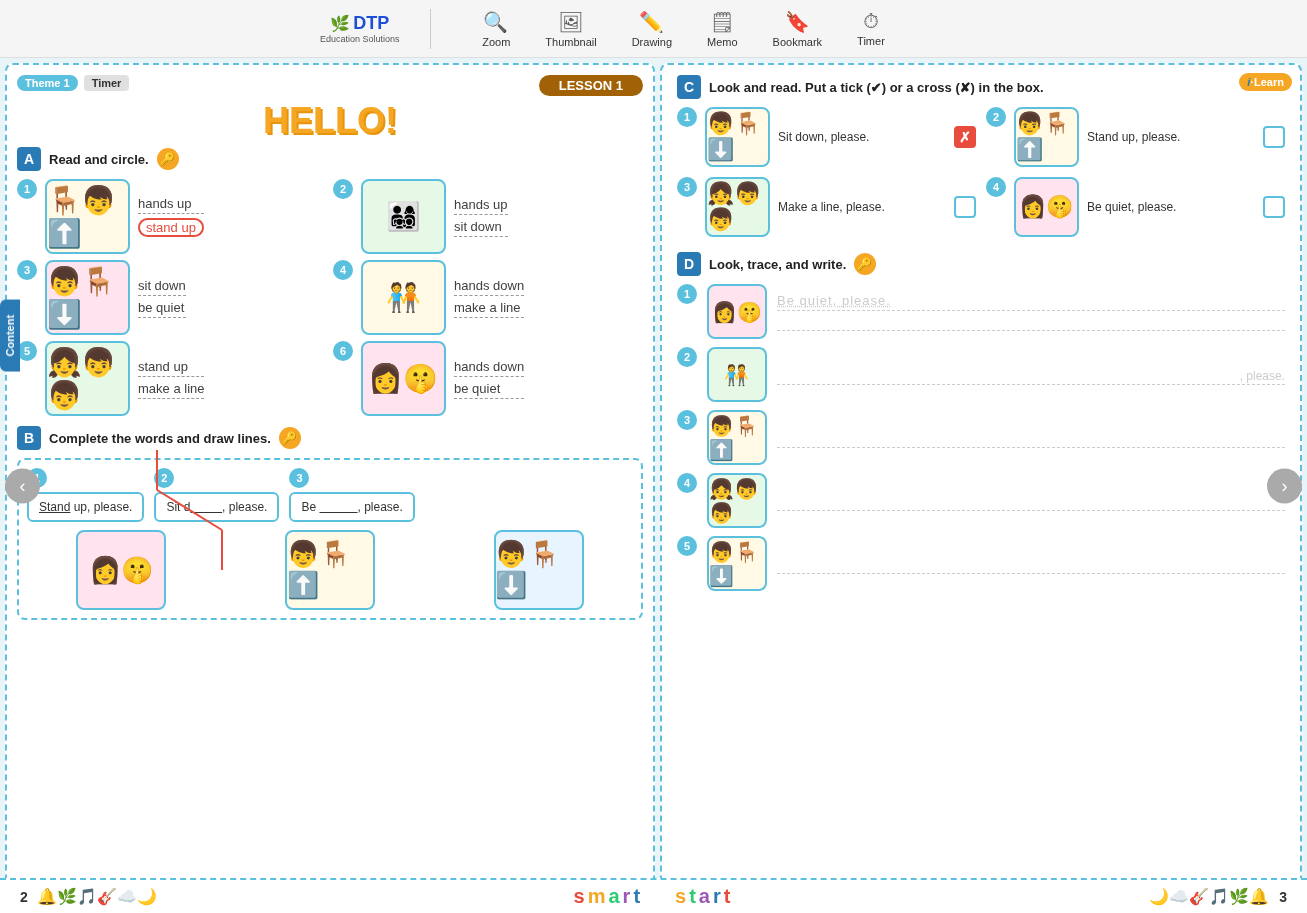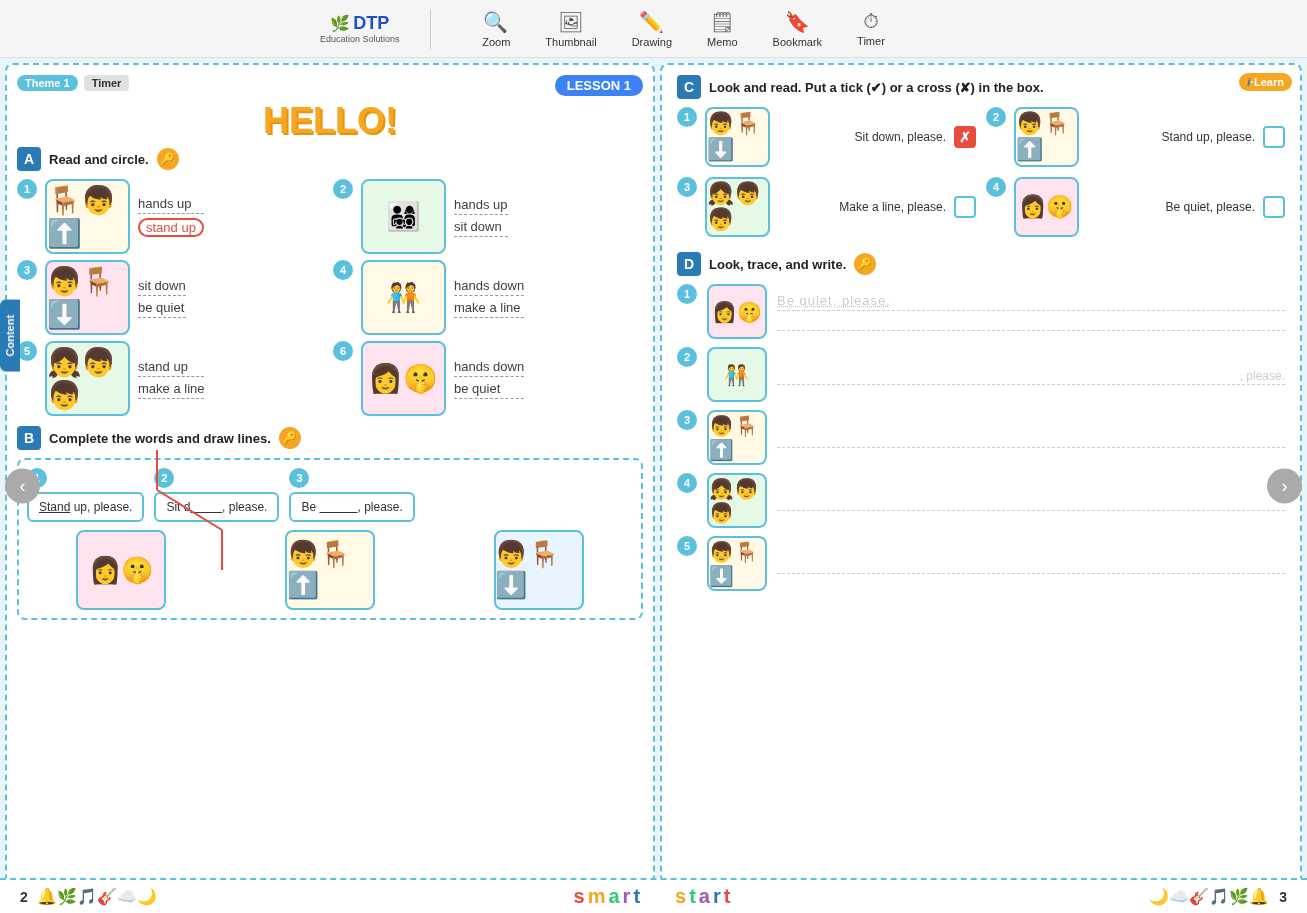--- a/index.html
+++ b/index.html
@@ -122,25 +122,25 @@
       text-align: center;
       margin-bottom: 5px;
     }
     .hello-title {
       font-size: 36px;
       font-weight: 900;
       color: #f5a623;
       text-shadow: 2px 2px 0 #e8940a;
     }
     .lesson-badge {
-      background: #3b82f6;
+      background: #a16207;
       color: white;
       font-size: 13px;
       font-weight: bold;
-      padding: 3px 12px;
+      padding: 3px 20px;
       border-radius: 12px;
     }
 
     
     .section-header {
       display: flex;
       align-items: center;
       gap: 8px;
       margin-bottom: 8px;
     }
@@ -304,21 +304,20 @@
       flex-shrink: 0;
       display: flex;
       align-items: center;
       justify-content: center;
       font-size: 22px;
     }
     .c-text {
       font-size: 12px;
       color: #333;
       flex: 1;
-      text-align: right;
     }
     .check-box {
       width: 22px;
       height: 22px;
       border: 2px solid #5bc0de;
       border-radius: 4px;
       flex-shrink: 0;
     }
     .cross-mark {
       background: #e74c3c;

